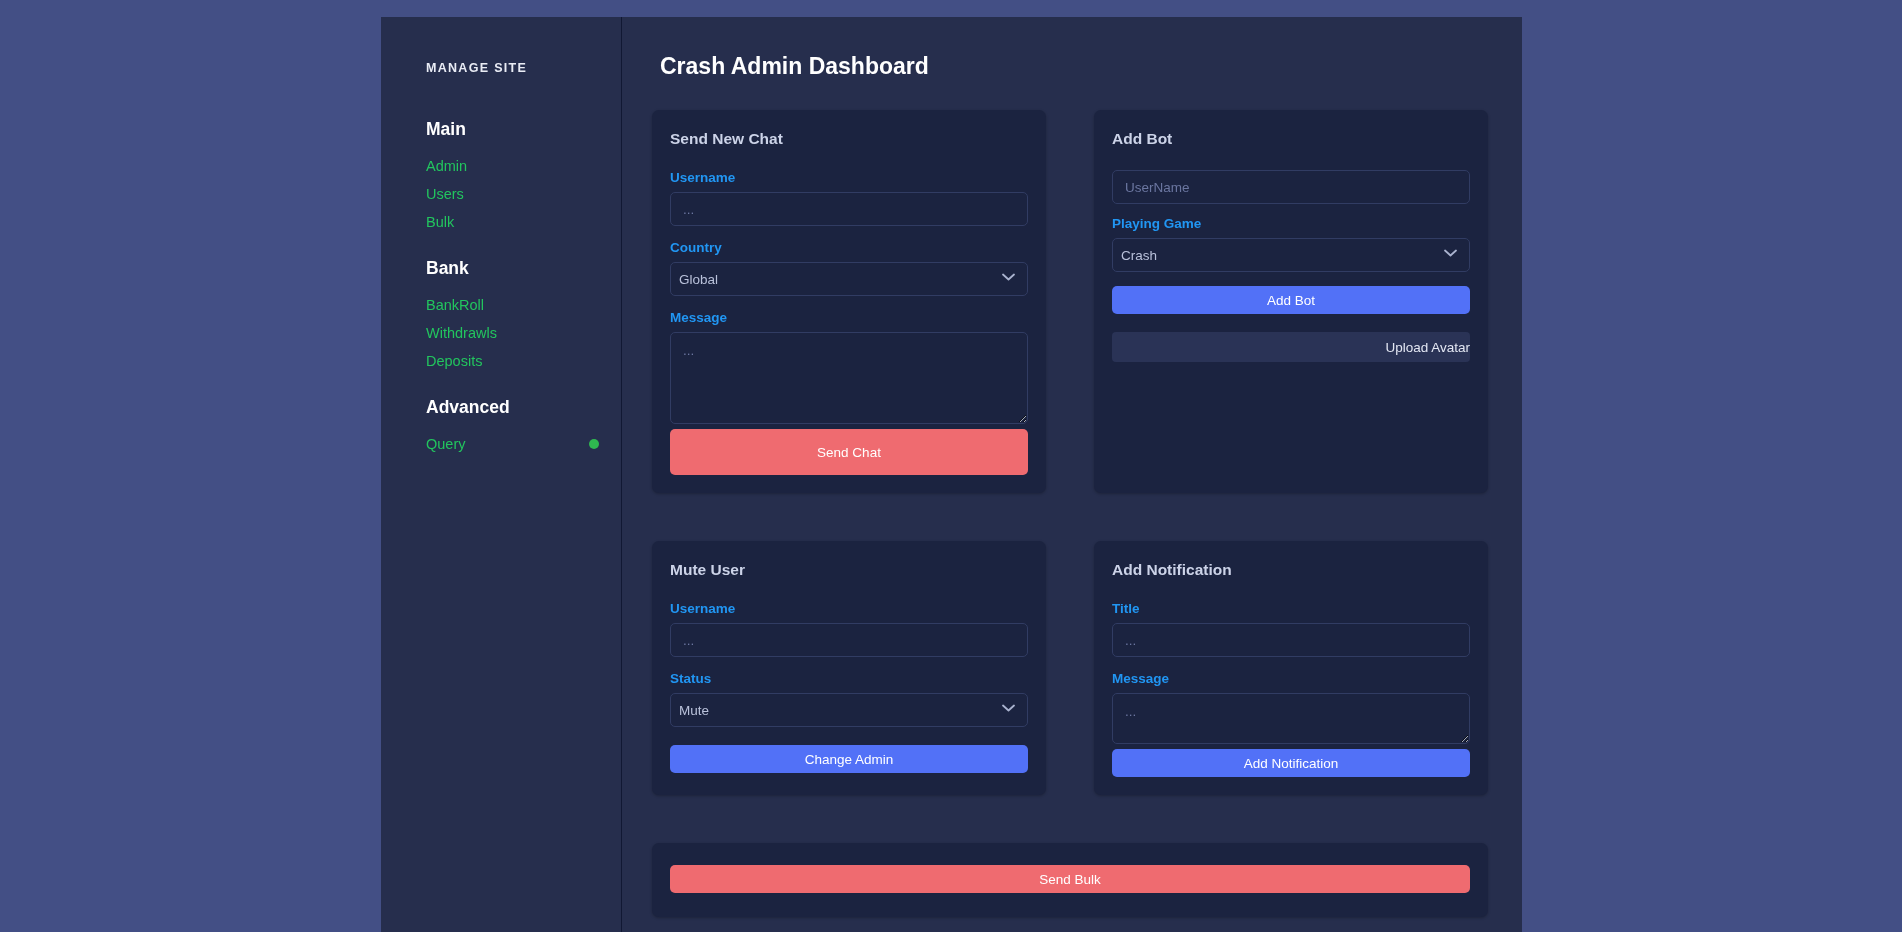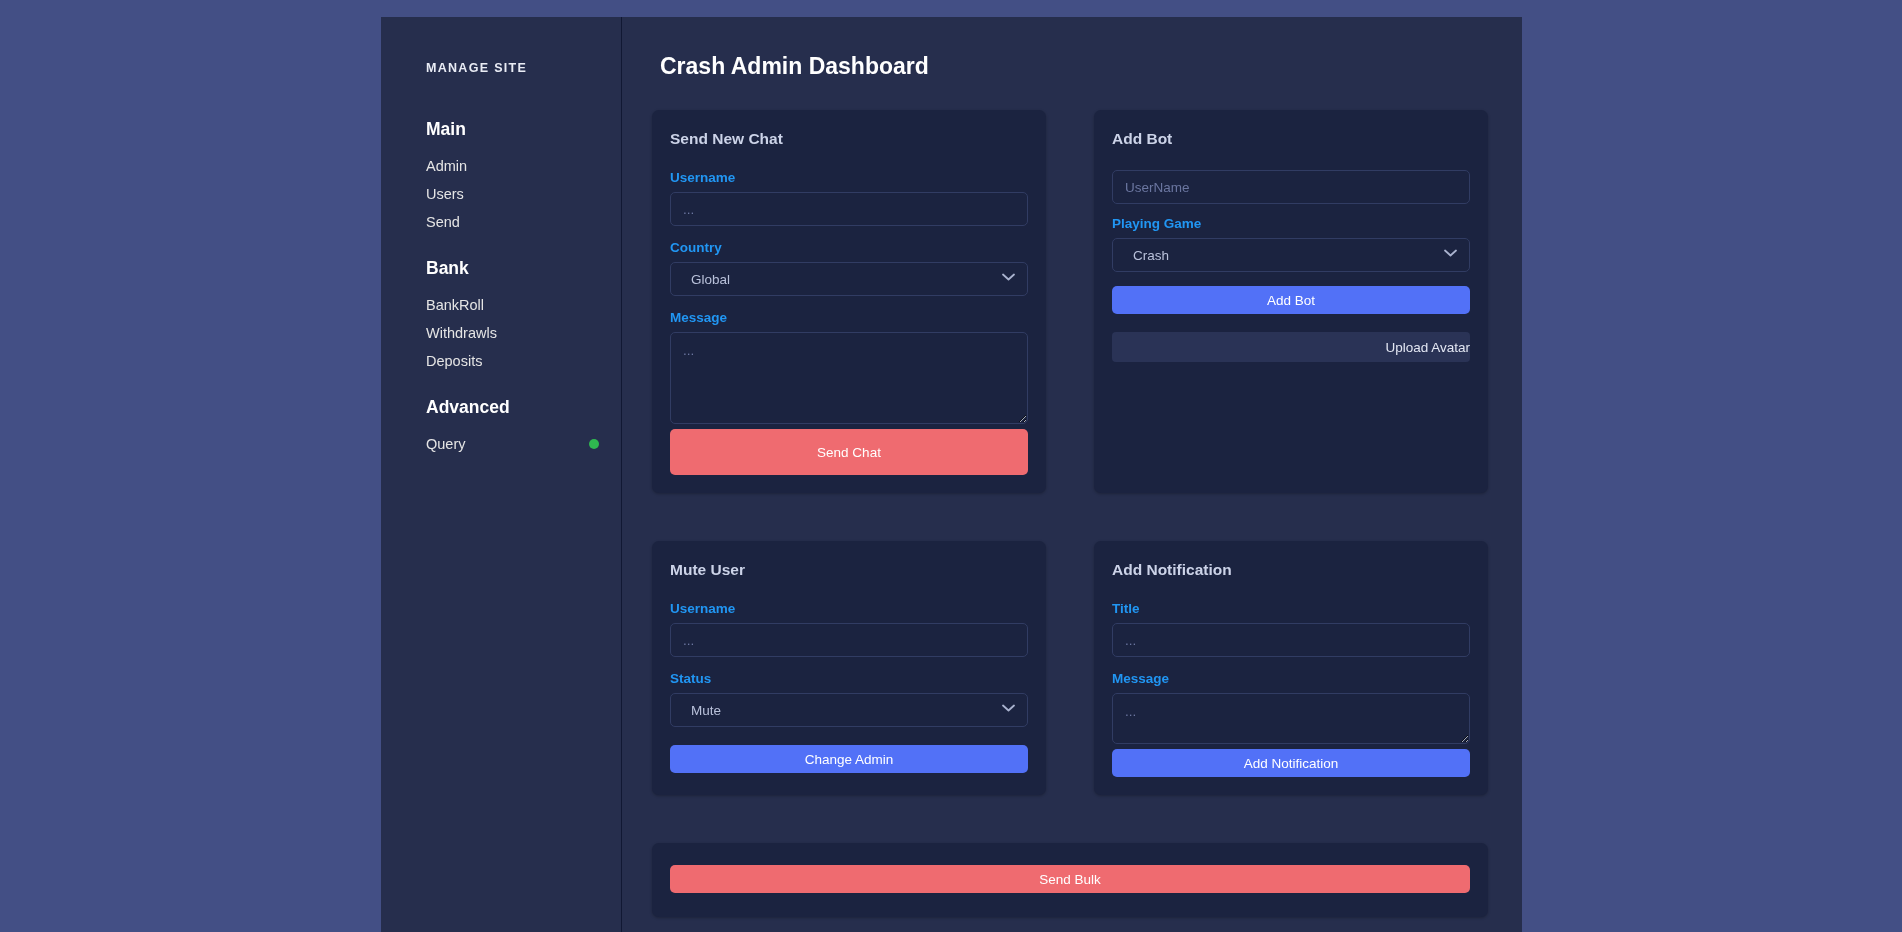--- a/index.html
+++ b/index.html
@@ -42,21 +42,21 @@
   .nav-group { margin-bottom: 22px; }
   .nav-group-title {
     color: #ffffff;
     font-size: 17.5px;
     font-weight: bold;
     padding: 0 0 0 45px;
     margin-bottom: 12px;
   }
   .nav-item {
     position: relative;
-    color: #e5e5e5;
+    color: #22c55e;
     font-size: 14.5px;
     padding: 6px 30px 6px 45px;
     cursor: pointer;
     display: flex;
     align-items: center;
   }
   .nav-dot {
     position: absolute;
     right: 22px;
     top: 50%;
@@ -116,21 +116,21 @@
     border-radius: 5px;
     color: #cfd5e8;
     font-family: "Liberation Sans", sans-serif;
     font-size: 13.5px;
     outline: none;
   }
   .txt { height: 32px; padding: 0 12px; margin-bottom: 14px; }
   .txt::placeholder { color: #6b76a0; }
   .sel {
     height: 32px;
-    padding: 0 20px;
+    padding: 0 8px;
     margin-bottom: 14px;
     appearance: none;
     -webkit-appearance: none;
     color: #b9c1da;
   }
   .sel-wrap { position: relative; }
   .sel-chev {
     position: absolute;
     right: 13px;
     top: 11px;
@@ -189,21 +189,21 @@
 
     <div class="nav-group">
       <div class="nav-group-title">Main</div>
       <div class="nav-item">
         <span>Admin</span>
       </div>
       <div class="nav-item">
         <span>Users</span>
       </div>
       <div class="nav-item">
-        <span>Send</span>
+        <span>Bulk</span>
       </div>
     </div>
 
     <div class="nav-group">
       <div class="nav-group-title">Bank</div>
       <div class="nav-item">
         <span>BankRoll</span>
       </div>
       <div class="nav-item">
         <span>Withdrawls</span>

